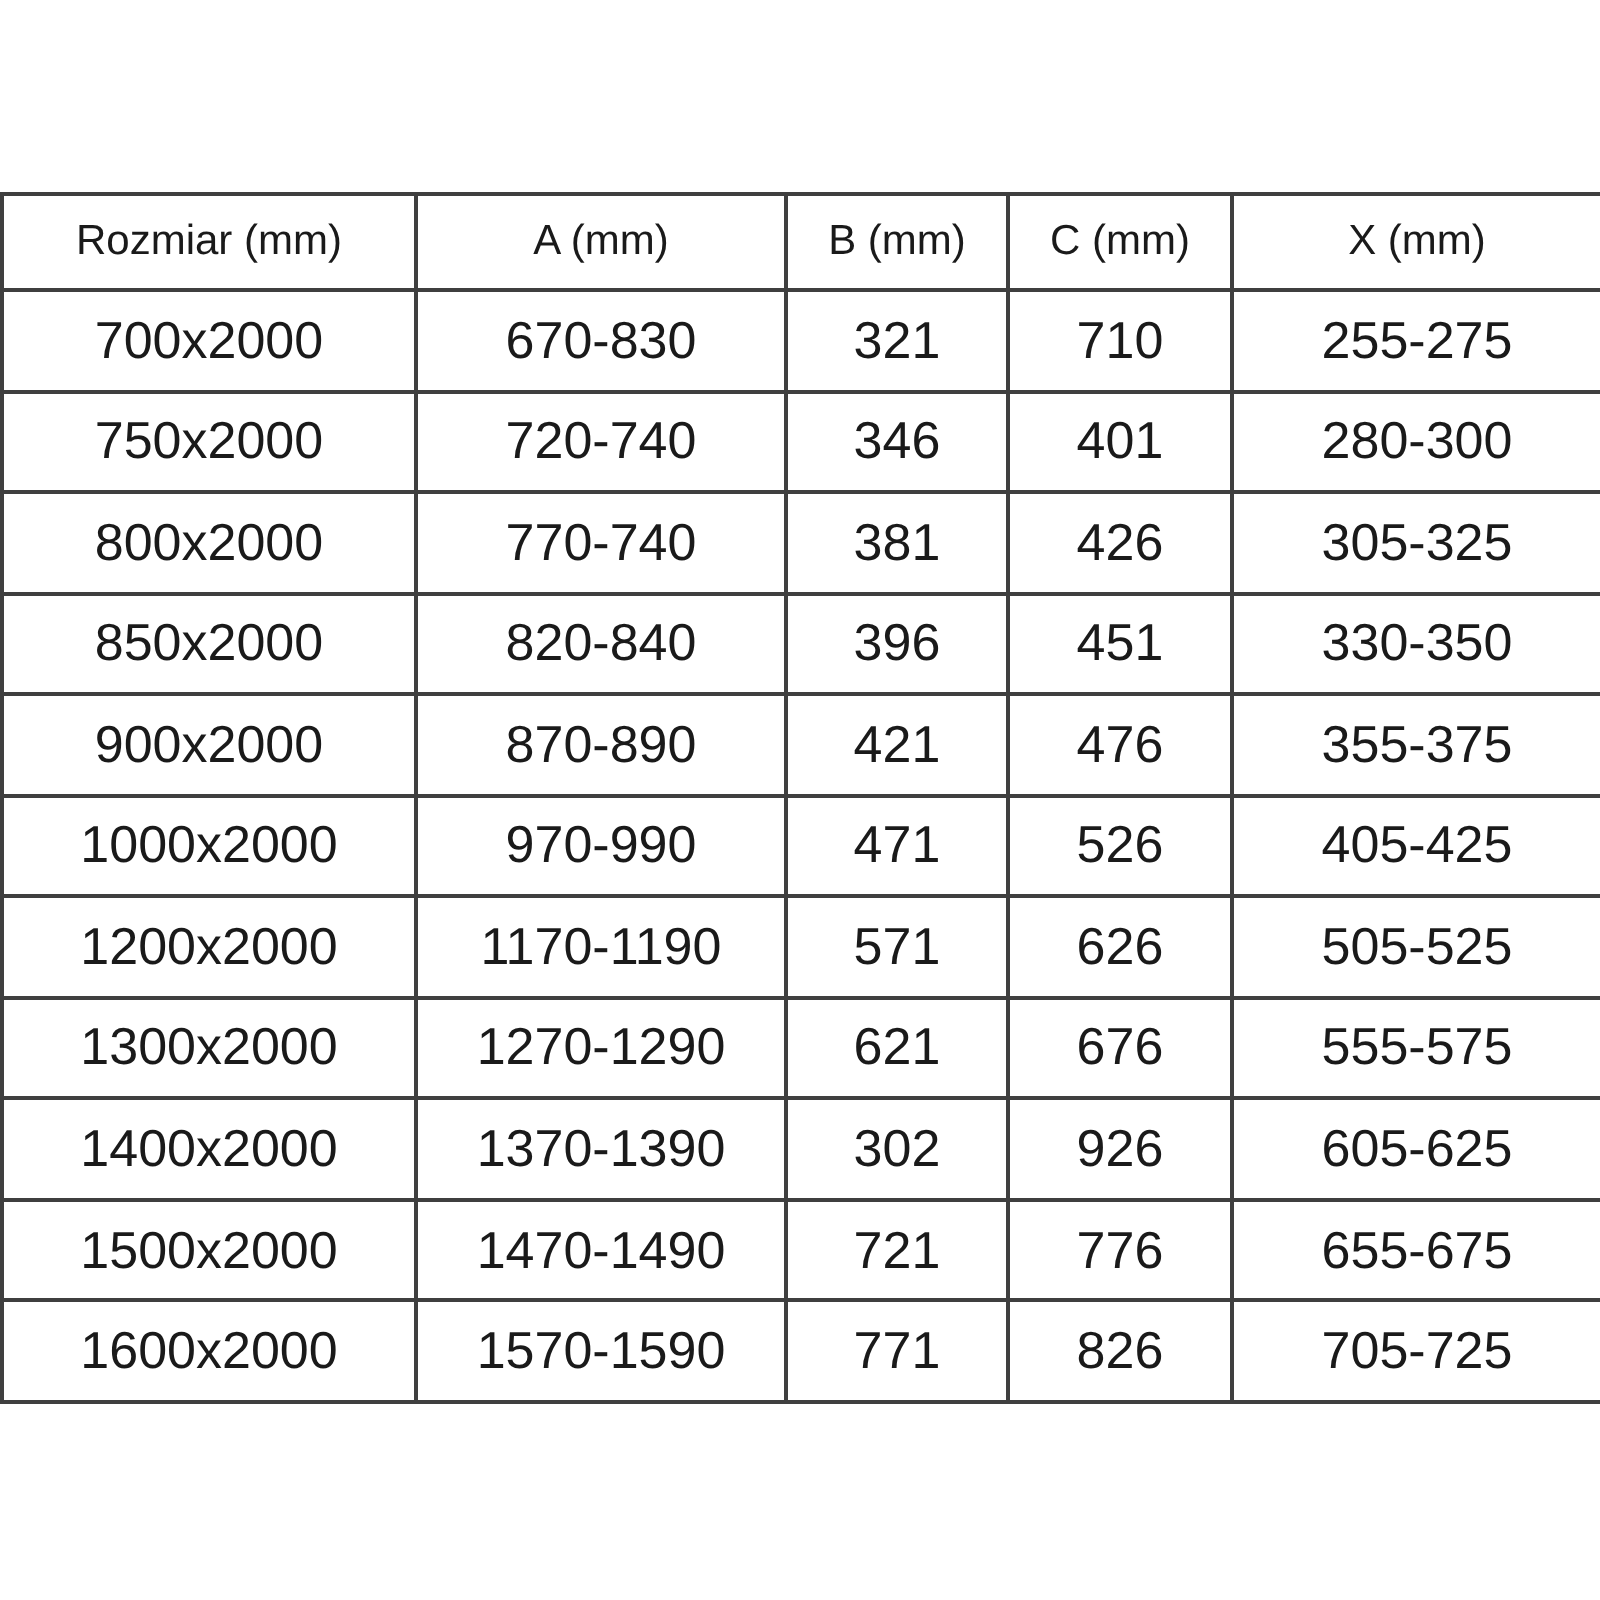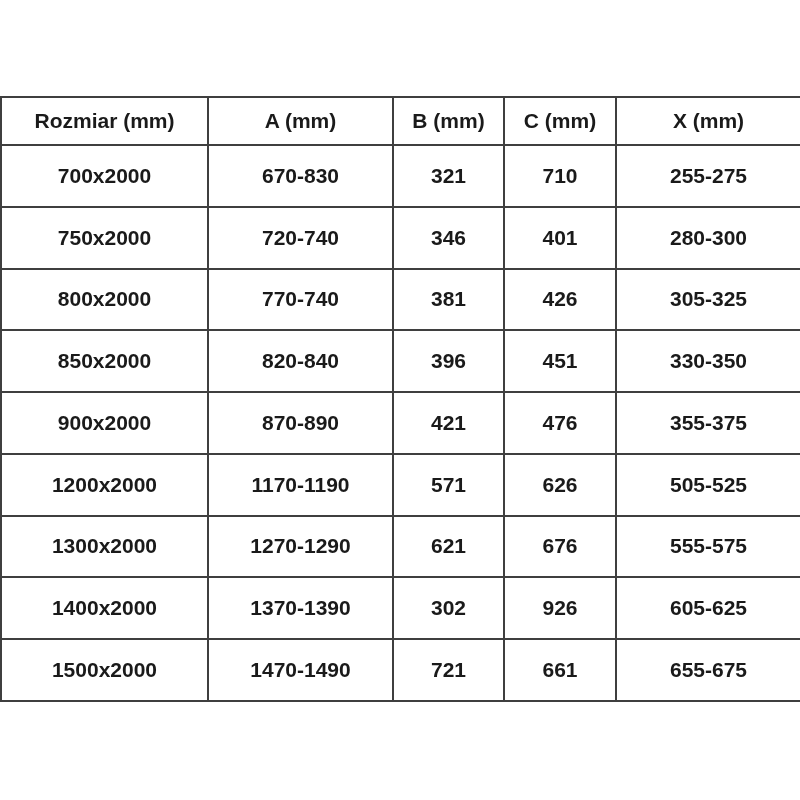--- a/index.html
+++ b/index.html
@@ -31,26 +31,26 @@
     border: 2px solid #3f3f3f;
     text-align: center;
     vertical-align: middle;
     color: #1a1a1a;
     padding: 0;
     overflow: hidden;
     white-space: nowrap;
   }
   table.dim-table th {
     font-size: 21px;
-    font-weight: bold;
+    font-weight: normal;
     height: 46px;
   }
   table.dim-table td {
-    font-size: 21px;
-    font-weight: bold;
+    font-size: 26px;
+    font-weight: normal;
   }
 </style>
 </head>
 <body>
 
 <div id="stage">
   <table class="dim-table">
     <colgroup>
       <col style="width:207px">
       <col style="width:185px">
@@ -97,20 +97,27 @@
           <td>330-350</td>
         </tr>
         <tr>
           <td>900x2000</td>
           <td>870-890</td>
           <td>421</td>
           <td>476</td>
           <td>355-375</td>
         </tr>
         <tr>
+          <td>1000x2000</td>
+          <td>970-990</td>
+          <td>471</td>
+          <td>526</td>
+          <td>405-425</td>
+        </tr>
+        <tr>
           <td>1200x2000</td>
           <td>1170-1190</td>
           <td>571</td>
           <td>626</td>
           <td>505-525</td>
         </tr>
         <tr>
           <td>1300x2000</td>
           <td>1270-1290</td>
           <td>621</td>
@@ -121,18 +128,25 @@
           <td>1400x2000</td>
           <td>1370-1390</td>
           <td>302</td>
           <td>926</td>
           <td>605-625</td>
         </tr>
         <tr>
           <td>1500x2000</td>
           <td>1470-1490</td>
           <td>721</td>
-          <td>661</td>
+          <td>776</td>
           <td>655-675</td>
+        </tr>
+        <tr>
+          <td>1600x2000</td>
+          <td>1570-1590</td>
+          <td>771</td>
+          <td>826</td>
+          <td>705-725</td>
         </tr>
       </tbody>
   </table>
 </div>
 
 </body></html>

